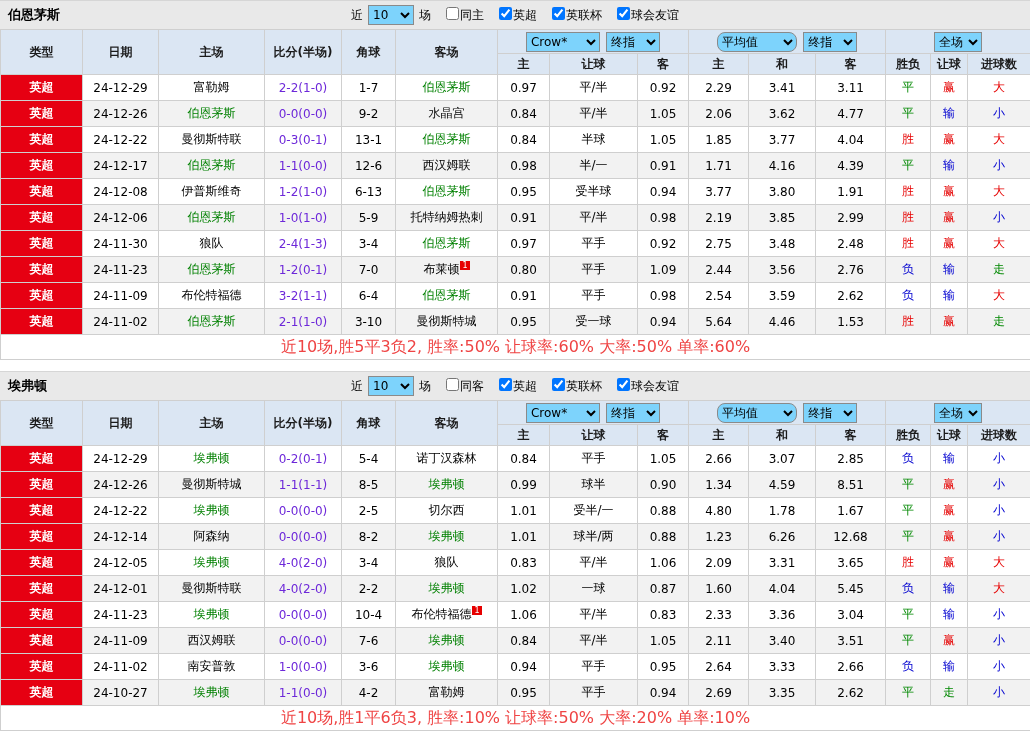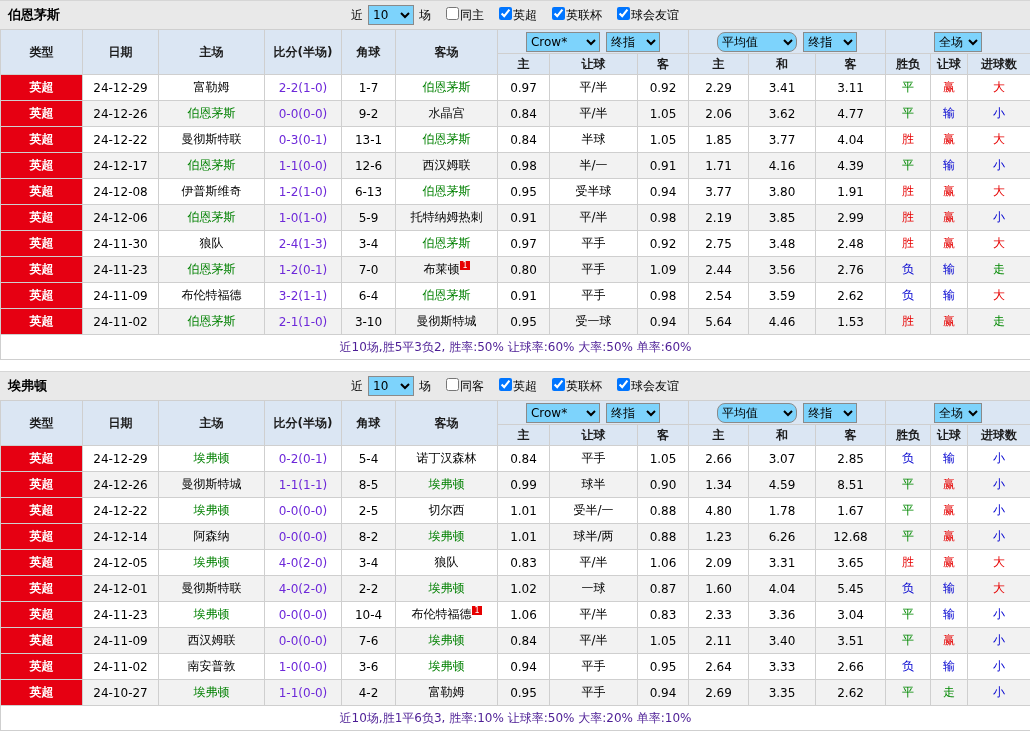--- a/index.html
+++ b/index.html
@@ -33,21 +33,21 @@
   .sel-cell select{margin:0 1px;}
   .stats tbody td{height:25px;font-size:12px;background:#fff;}
   .stats tbody tr:nth-child(even) td{background:#f2f2f2;}
   .stats tbody tr td.league{background:#e60012;color:#fff;font-weight:bold;}
   .score{color:#6d28d9;}
   td.team.subject{color:#008000;}
   .c-red{color:#e60000;}
   .c-green{color:#008800;}
   .c-blue{color:#0000d0;}
   .redcard{background:#e60000;color:#fff;font-size:8px;line-height:10px;padding:0 2px;margin-left:1px;vertical-align:super;}
-  .summary{color:#4c1d95;height:24px;font-size:12px;background:#fff;}
+  .summary{color:#ef4444;height:24px;font-size:16px;background:#fff;}
   .section-gap{height:11px;background:#fff;}
 </style>
 </head>
 <body>
 
 <div class="page">
 
 
   <section class="team-section">
     <div class="section-bar">

